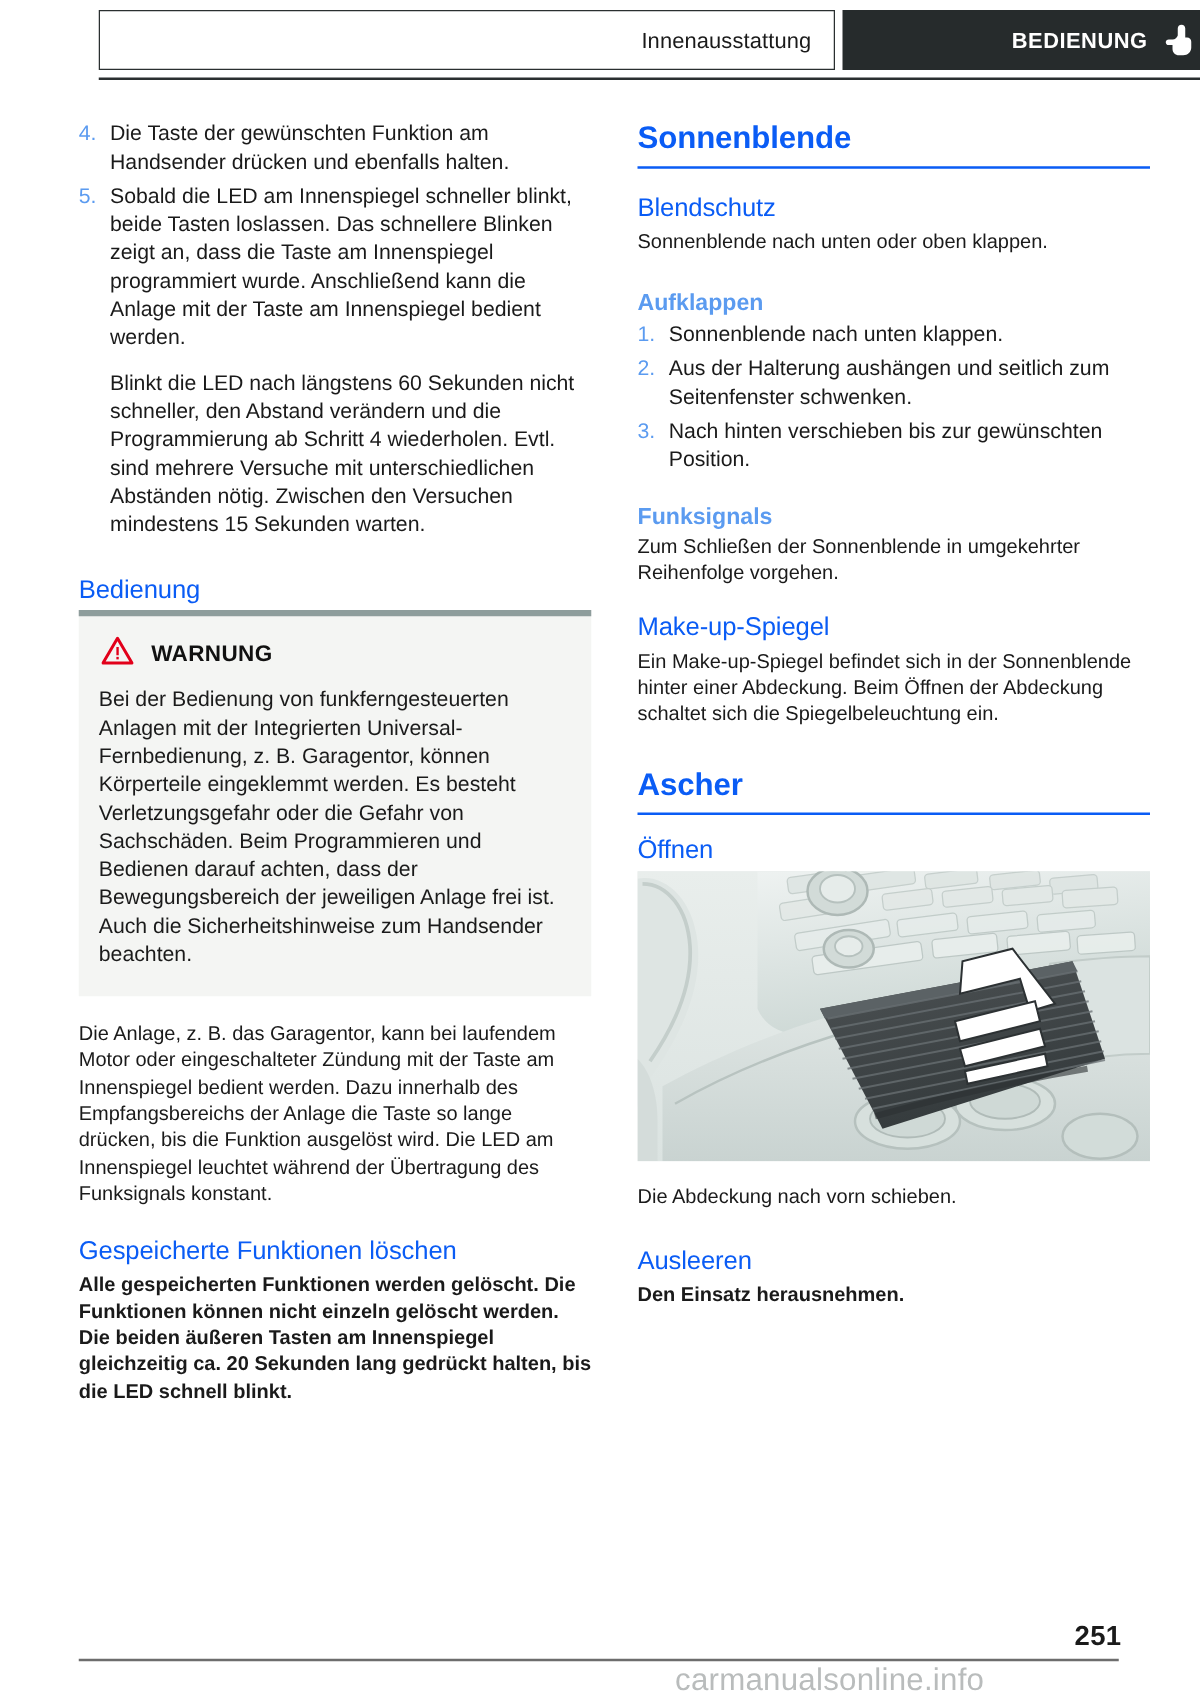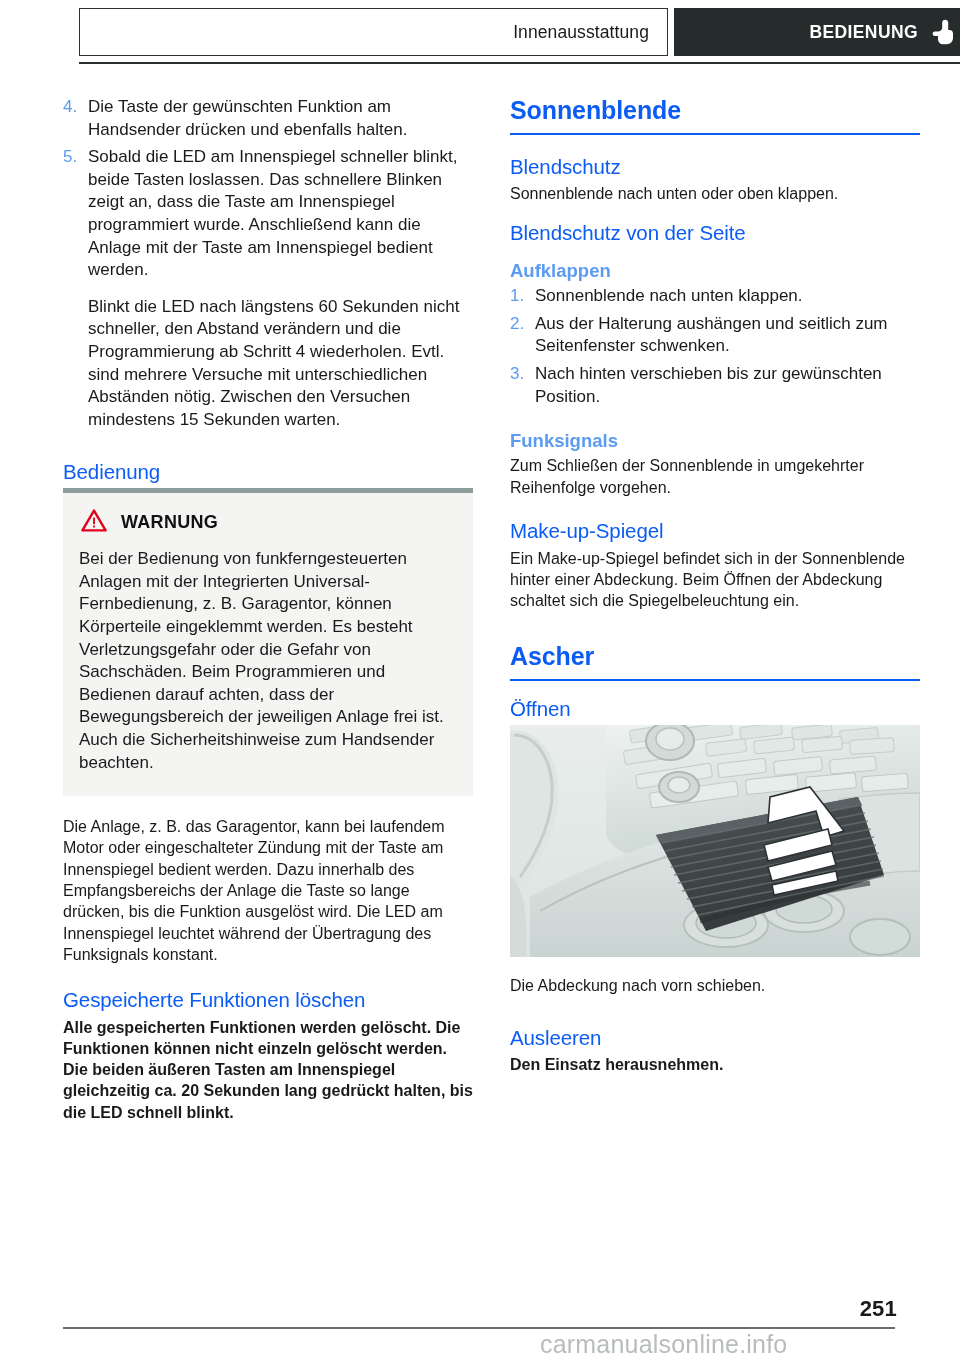--- a/index.html
+++ b/index.html
@@ -183,21 +183,20 @@
   </div>
 
   <div class="col col-right">
 
     <h1 class="h1">Sonnenblende</h1>
     <div class="h1-rule"></div>
 
     <h2 class="h2">Blendschutz</h2>
     <p class="body">Sonnenblende nach unten oder oben klappen.</p>
 
-    <h2 class="h2">Blendschutz von der Seite</h2>
 
     <div style="height:10px"></div>
 
     <h3 class="h3">Aufklappen</h3>
     <ol class="steps">
       <li>
         <span class="num">1.</span>
         <span class="txt">Sonnenblende nach unten klappen.</span>
       </li>
       <li>

